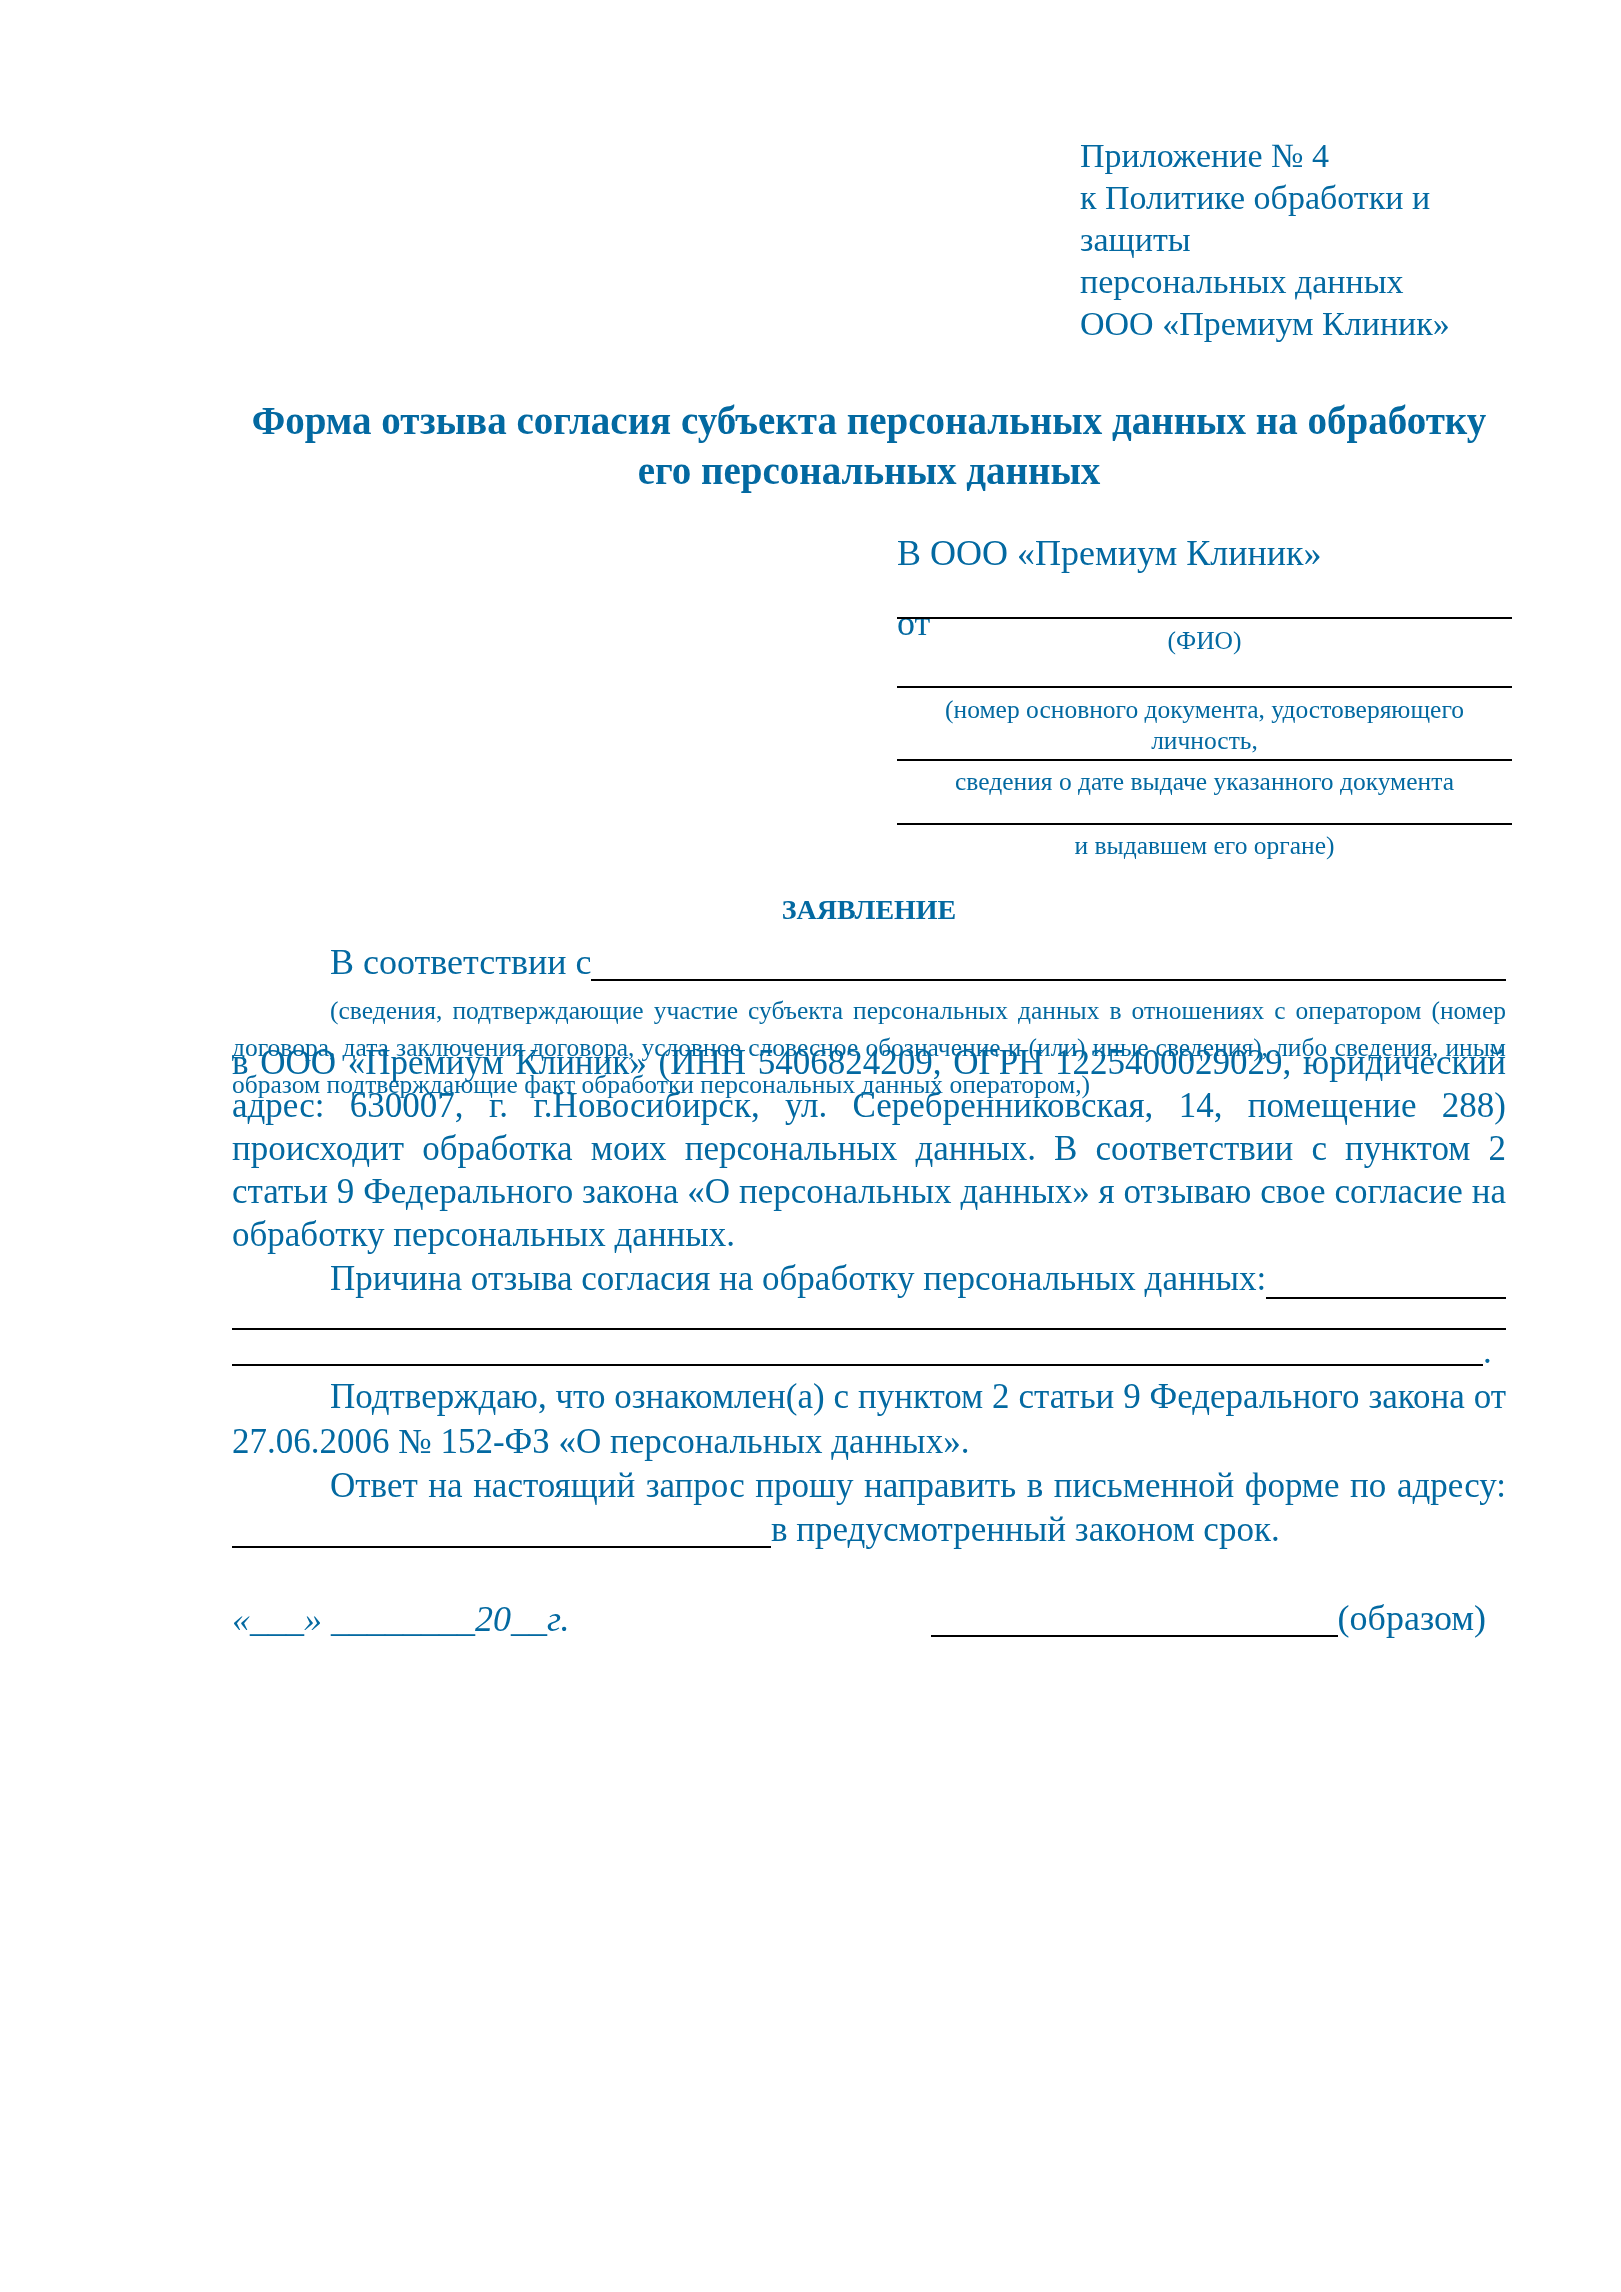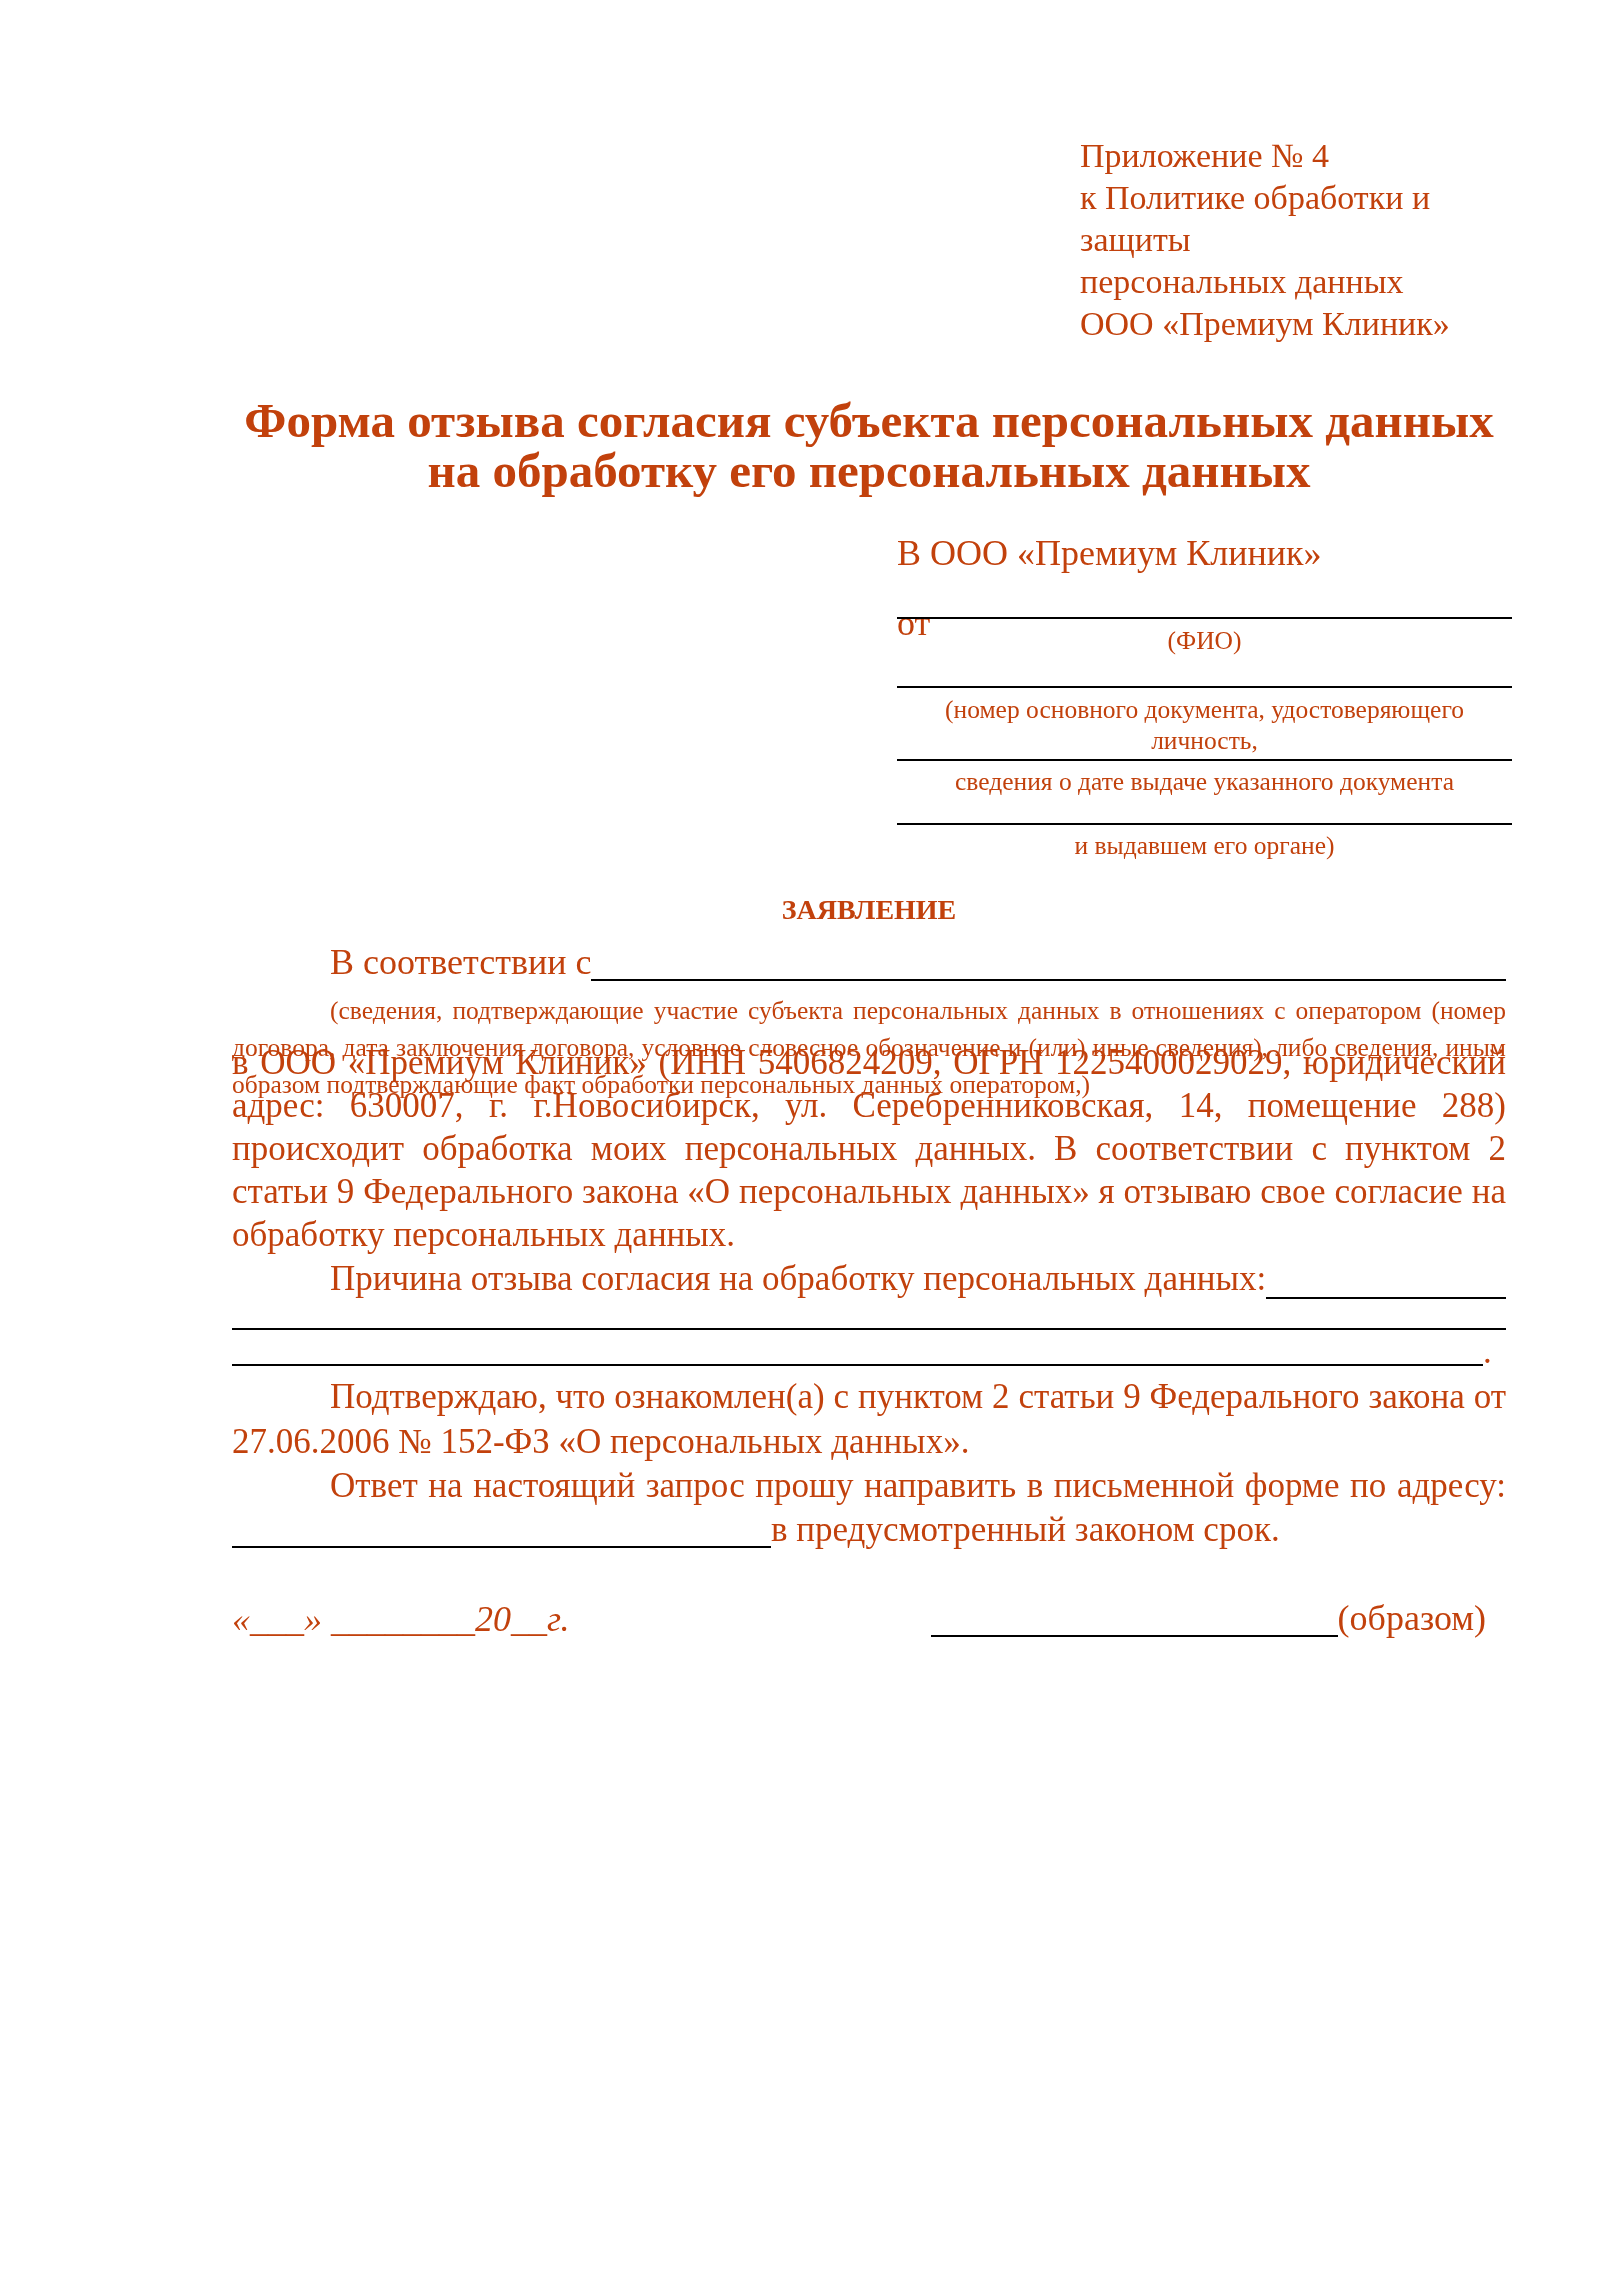--- a/index.html
+++ b/index.html
@@ -1,27 +1,27 @@
 <!DOCTYPE html>
 <html><head>
 <meta charset="utf-8">
 <style>
   html,body { margin:0; padding:0; background:#ffffff; }
   .page {
     position:relative; width:1621px; height:1757px; background:#ffffff;
-    font-family:"Liberation Serif","DejaVu Serif",serif; color:#c2410c;
+    font-family:"Liberation Serif","DejaVu Serif",serif; color:#0369a1;
     overflow:hidden;
   }
   .abs { position:absolute; }
 
   
   .appendix { left:1080px; top:135px; width:451px; font-size:34px; line-height:42px; }
 
   
-  .doc-title { left:232px; top:396px; width:1274px; text-align:center; font-weight:bold; font-size:49px; line-height:50px; }
+  .doc-title { left:232px; top:396px; width:1274px; text-align:center; font-weight:bold; font-size:39px; line-height:50px; }
 
   
   .addr-to   { left:897px; top:532px; font-size:36px; }
   .addr-from { left:897px; top:602px; font-size:36px; }
   .rule { border-bottom:2.9px solid #000; height:0; }
   .addr-rule { left:897px; width:615px; }
   .addr-cap  { left:897px; width:615px; text-align:center; font-size:25.5px; line-height:31px; }
 
   .heading { left:232px; top:894px; width:1274px; text-align:center; font-size:28px;font-weight:bold; }
 

